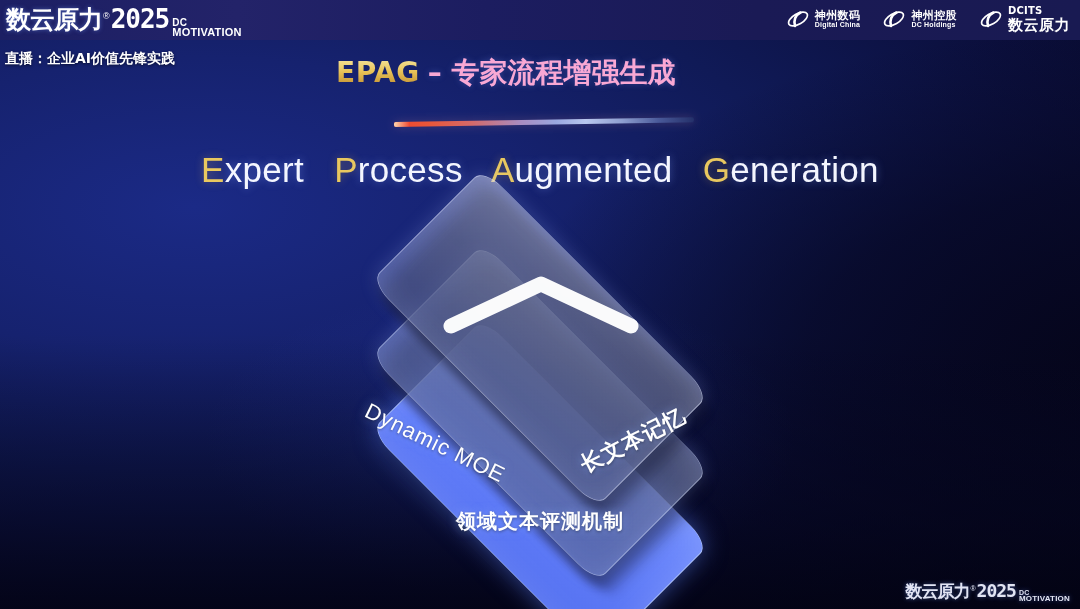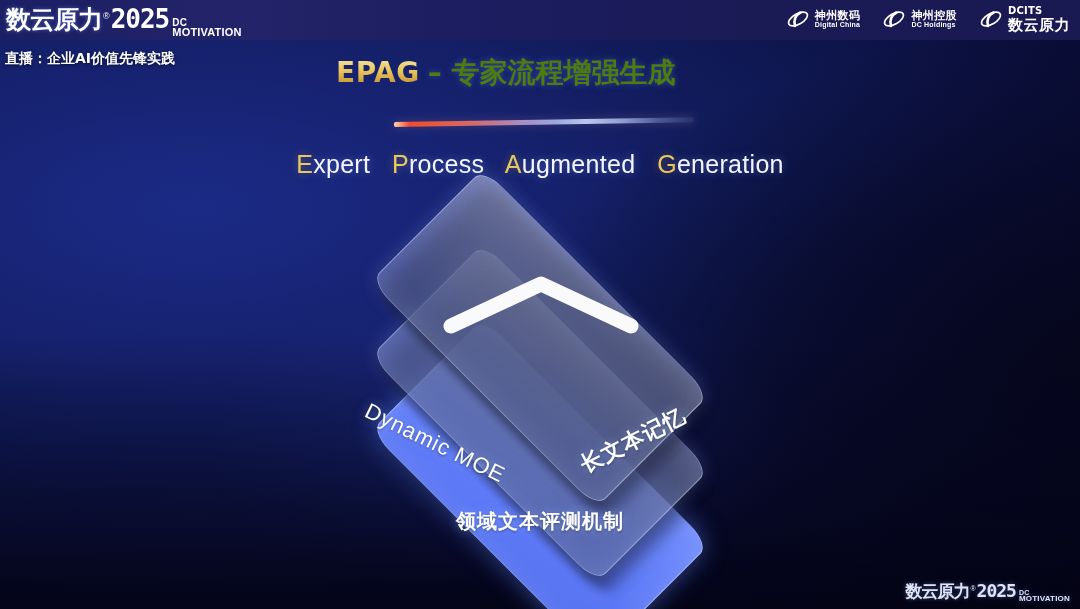--- a/index.html
+++ b/index.html
@@ -77,37 +77,37 @@
     position:absolute;left:336px;top:54px;white-space:nowrap;
     font-size:28px;font-weight:bold;
     font-family:"DejaVu Sans","Liberation Sans",sans-serif;
   }
   .title-cn .gold{
     color:#e9c85f;
     background:linear-gradient(180deg,#f7e9a8 0%,#e8c257 48%,#b9862a 100%);
     -webkit-background-clip:text;background-clip:text;-webkit-text-fill-color:transparent;
     letter-spacing:.5px;
   }
-  .title-cn .white{color:#4d7c0f;margin-left:8px;text-shadow:0 0 6px rgba(120,150,255,.35);}
+  .title-cn .white{color:#f9a8d4;margin-left:8px;text-shadow:0 0 6px rgba(120,150,255,.35);}
 
   .divider{
     position:absolute;left:394px;top:122px;width:300px;height:5px;
     transform:rotate(-0.9deg);transform-origin:left center;
     background:linear-gradient(90deg,#f0452c 0%,#e8573a 12%,#d46a6a 26%,#a98cc0 42%,#9aa8e0 54%,#b9c7ee 64%,#8f9fd0 76%,#4a5a9a 88%,#24306a 100%);
     border-radius:2px;filter:blur(0.2px);
     box-shadow:0 0 10px rgba(180,120,140,.35);
   }
   .divider:after{
     content:"";position:absolute;left:0;top:0;width:16px;height:5px;
     background:linear-gradient(90deg,#ffd9b0,#f0452c);border-radius:2px 0 0 2px;
   }
 
   .title-en{
     position:absolute;left:0;right:0;top:150px;text-align:center;
-    font-size:25px;letter-spacing:.3px;white-space:nowrap;
+    font-size:35px;letter-spacing:.3px;white-space:nowrap;
     font-family:"Liberation Sans","DejaVu Sans",sans-serif;
   }
   .title-en .w{color:#f4f6ff;text-shadow:0 0 9px rgba(130,160,255,.45);}
   .title-en .g{color:#e9c85f;text-shadow:0 0 9px rgba(230,190,90,.35);}
 
   
   .stack{position:absolute;left:0;top:0;width:1080px;height:609px;pointer-events:none;}
   .layer{position:absolute;pointer-events:auto;}
   .plate{
     position:absolute;left:0;top:0;width:320px;height:320px;

